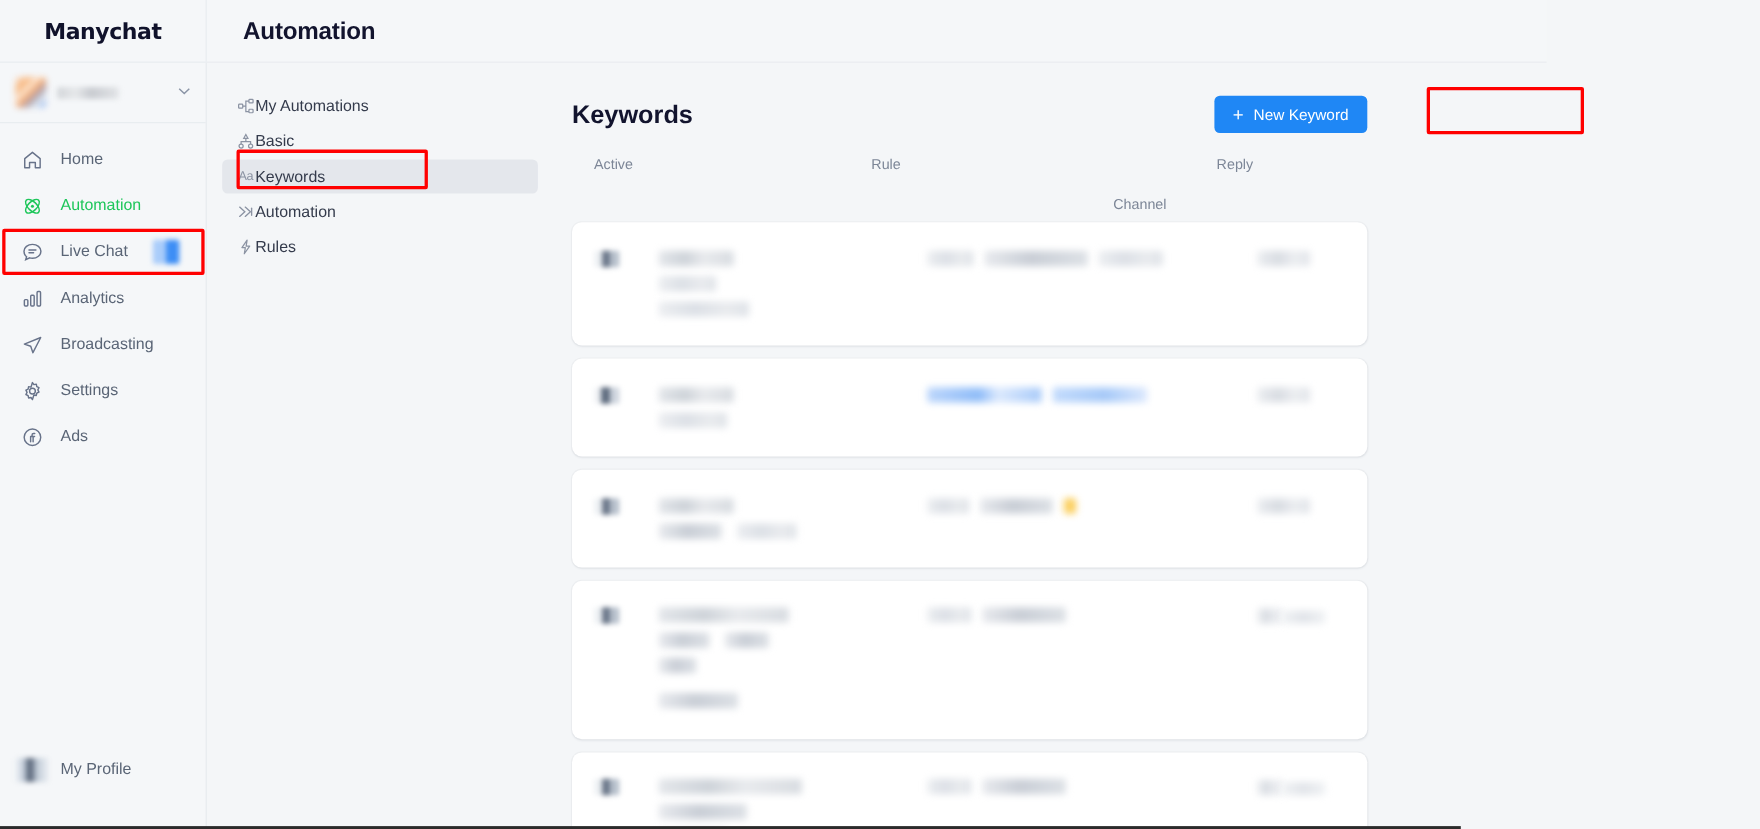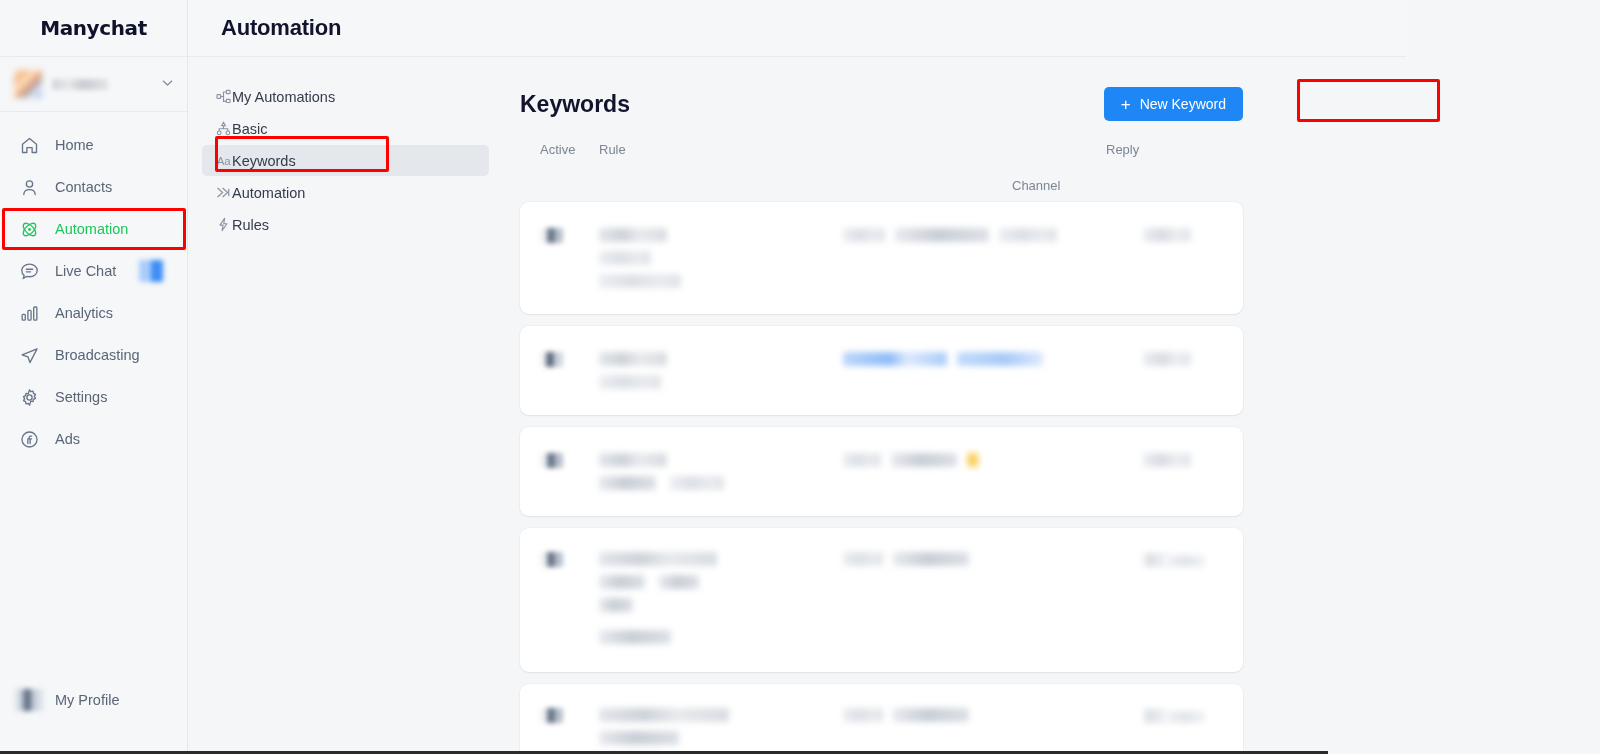--- a/index.html
+++ b/index.html
@@ -111,21 +111,21 @@
     background: #1f87f5; color: #fff; border: none; border-radius: 5px;
     height: 34px; padding: 0 17px; font-size: 14px; font-family: inherit;
     display: flex; align-items: center; gap: 9px; cursor: pointer; font-weight: 500;
   }
   .btn-new .plus { font-size: 17px; line-height: 1; font-weight: 400; }
 
   .col-head {
     display: flex; padding: 21px 0 9px 17px; color: #7c8697; font-size: 13px;
   }
   .col-head .c-active { width: 79px; padding-left: 20px;}
-  .col-head .c-rule { flex: 1 1 auto; }
+  .col-head .c-rule { flex: 1 1 auto; text-align: center; }
   .col-head .c-channel { width: 94px; margin-top: 36px; }
   .col-head .c-reply { width: 300px; }
 
   .rows { padding-left: 17px; padding-right: 163px; }
   .row {
     background: #fff; border-radius: 9px; margin-bottom: 12px;
     box-shadow: 0 1px 2px rgba(26,38,64,.07), 0 0 0 1px rgba(30,41,59,.025);
     display: flex; align-items: flex-start; padding: 26px 0 26px 0;
     position: relative;
   }
@@ -212,29 +212,20 @@
 
       <div class="nav-item">
         <span class="ico">
           <svg viewBox="0 0 24 24" fill="none" stroke="#68738a" stroke-width="1.5" stroke-linecap="round" stroke-linejoin="round">
             <path d="M4 10.5 L12 4 L20 10.5 V20 H15 V14.5 H9 V20 H4 Z"></path>
           </svg>
         </span>
         <span>Home</span>
       </div>
 
-      <div class="nav-item">
-        <span class="ico">
-          <svg viewBox="0 0 24 24" fill="none" stroke="#68738a" stroke-width="1.5" stroke-linecap="round">
-            <circle cx="12" cy="8" r="3.6"></circle>
-              <path d="M5.5 20c0-3.6 2.9-5.6 6.5-5.6s6.5 2 6.5 5.6"></path>
-          </svg>
-        </span>
-        <span>Contacts</span>
-      </div>
 
       <div class="nav-item active">
         <span class="ico">
           <svg viewBox="0 0 24 24" fill="none" stroke="#1dc65a" stroke-width="1.5">
             <ellipse cx="12" cy="12" rx="9" ry="4.6" transform="rotate(45 12 12)"></ellipse>
             <ellipse cx="12" cy="12" rx="9" ry="4.6" transform="rotate(-45 12 12)"></ellipse>
             <circle cx="12" cy="12" r="1.6" fill="#1dc65a" stroke="none"></circle>
           </svg>
         </span>
         <span>Automation</span>

